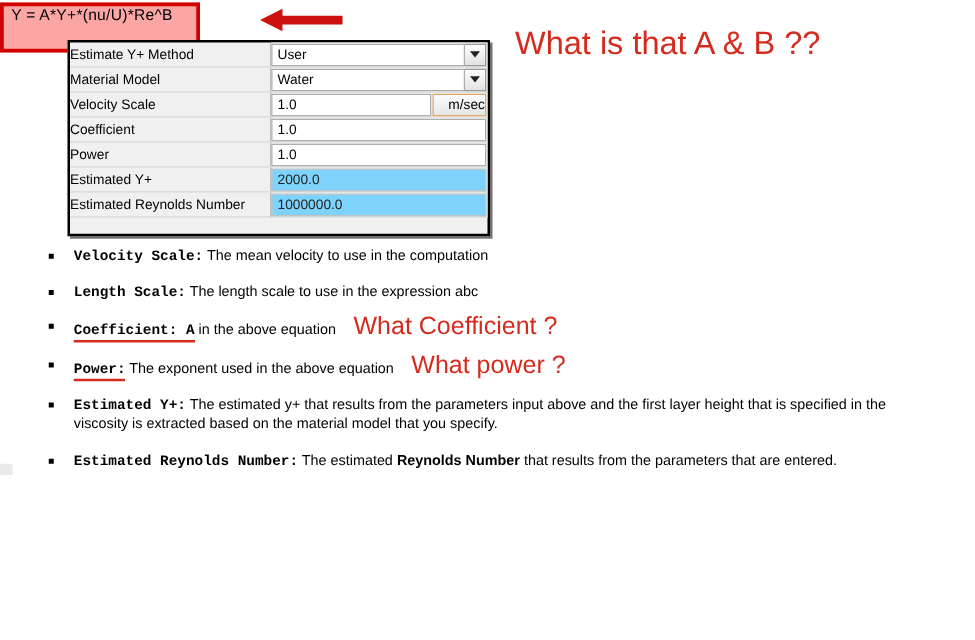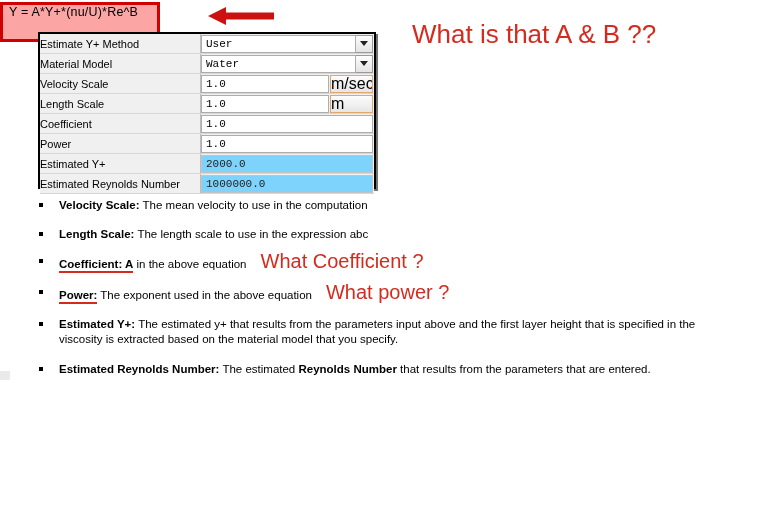--- a/index.html
+++ b/index.html
@@ -52,21 +52,21 @@
     top: 19px;
     font-size: 26px;
     color: #d52b1e;
     white-space: nowrap;
     text-align: center;
   }
 
   
   #param-panel {
     position: absolute;
-    left: 38px;
+    left: 54px;
     top: 32px;
     width: 338px;
     height: 157px;
     border: 2px solid #000000;
     background: #f0f0f0;
     box-sizing: border-box;
     box-shadow: 2px 2px 0 rgba(0,0,0,0.55);
   }
   #param-table {
     width: 100%;
@@ -104,21 +104,20 @@
     flex: 1 1 auto;
     background: #ffffff;
     border: 1px solid #adadad;
     box-sizing: border-box;
     padding-left: 4px;
     line-height: 16px;
     font-size: 11px;
     white-space: nowrap;
     overflow: hidden;
     color: #000;
-    font-family: Liberation Mono, monospace;
   }
   .field.readonly {
     background: #7dd3fc;
     border: 1px solid #c3c3c3;
     color: #222;
   }
   .drop-btn {
     flex: 0 0 17px;
     background: linear-gradient(#fdfdfd, #e3e3e3);
     border: 1px solid #9a9a9a;
@@ -133,23 +132,23 @@
     border-left: 4px solid transparent;
     border-right: 4px solid transparent;
     border-top: 5px solid #222;
   }
   .unit-btn {
     flex: 0 0 43px;
     margin-left: 1px;
     background: linear-gradient(#fcfcfc, #e6e6e6);
     border: 1px solid #e2a76a;
     box-sizing: border-box;
-    font-size: 16px;
+    font-size: 11px;
     line-height: 16px;
-    text-align: left;
+    text-align: right;
     color: #000;
     overflow: hidden;
   }
 
   
   #bullet-list {
     position: absolute;
     left: 34px;
     top: 199px;
     width: 760px;
@@ -164,21 +163,21 @@
   }
   .bullet-row.wrapping { white-space: normal; width: 746px; }
   .bullet-mark {
     position: absolute;
     left: 5px;
     top: 4px;
     width: 4px;
     height: 4px;
     background: #000;
   }
-  .b-term { font-weight: bold; }
+  .b-term { font-weight: bold; font-family: Liberation Mono, monospace; }
   .b-inline-bold { font-weight: bold; }
   .underline-red {
     border-bottom: 2px solid #d52b1e;
     padding-bottom: 1px;
   }
   .red-note {
     color: #d52b1e;
     font-size: 20px;
     margin-left: 14px;
   }
@@ -251,29 +250,20 @@
       <tr>
         <td class="pname">Velocity Scale</td>
         <td class="pval">
           <div class="valcell">
             <div class="field">1.0</div>
             <div class="unit-btn">m/sec</div>
           </div>
         </td>
       </tr>
 
-      <tr>
-        <td class="pname">Length Scale</td>
-        <td class="pval">
-          <div class="valcell">
-            <div class="field">1.0</div>
-            <div class="unit-btn">m</div>
-          </div>
-        </td>
-      </tr>
 
       <tr>
         <td class="pname">Coefficient</td>
         <td class="pval">
           <div class="valcell">
             <div class="field">1.0</div>
           </div>
         </td>
       </tr>
 

